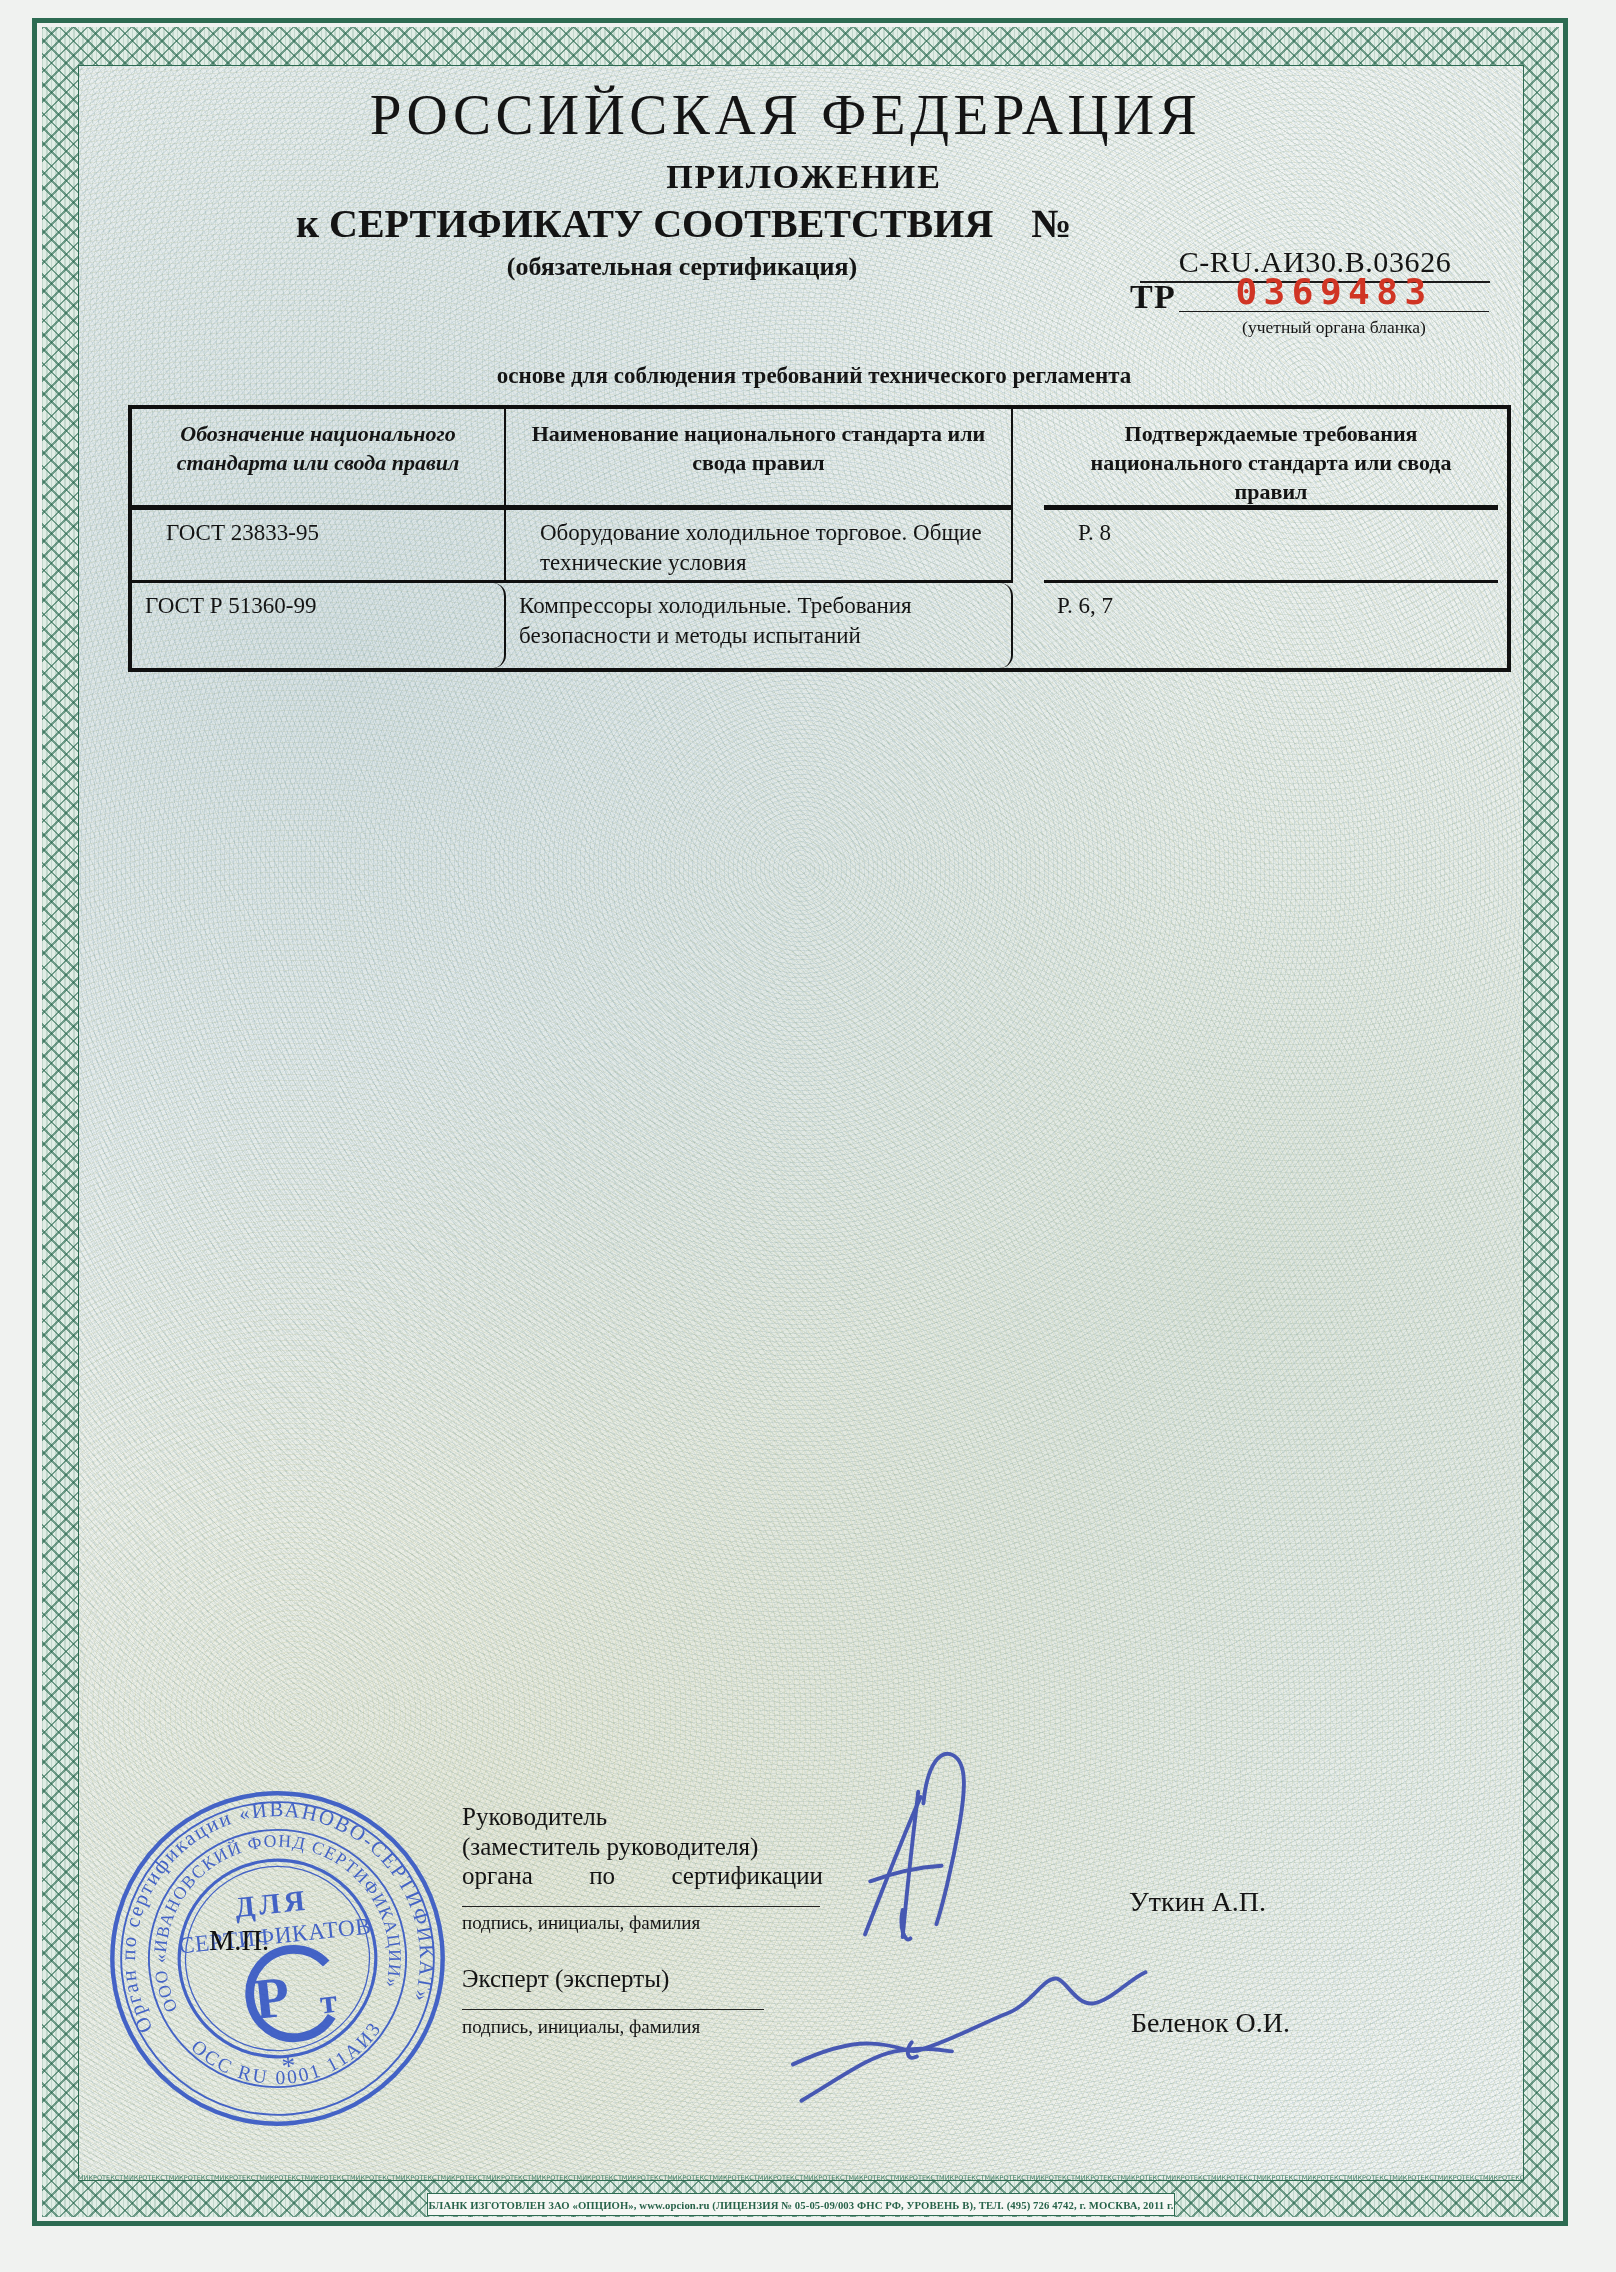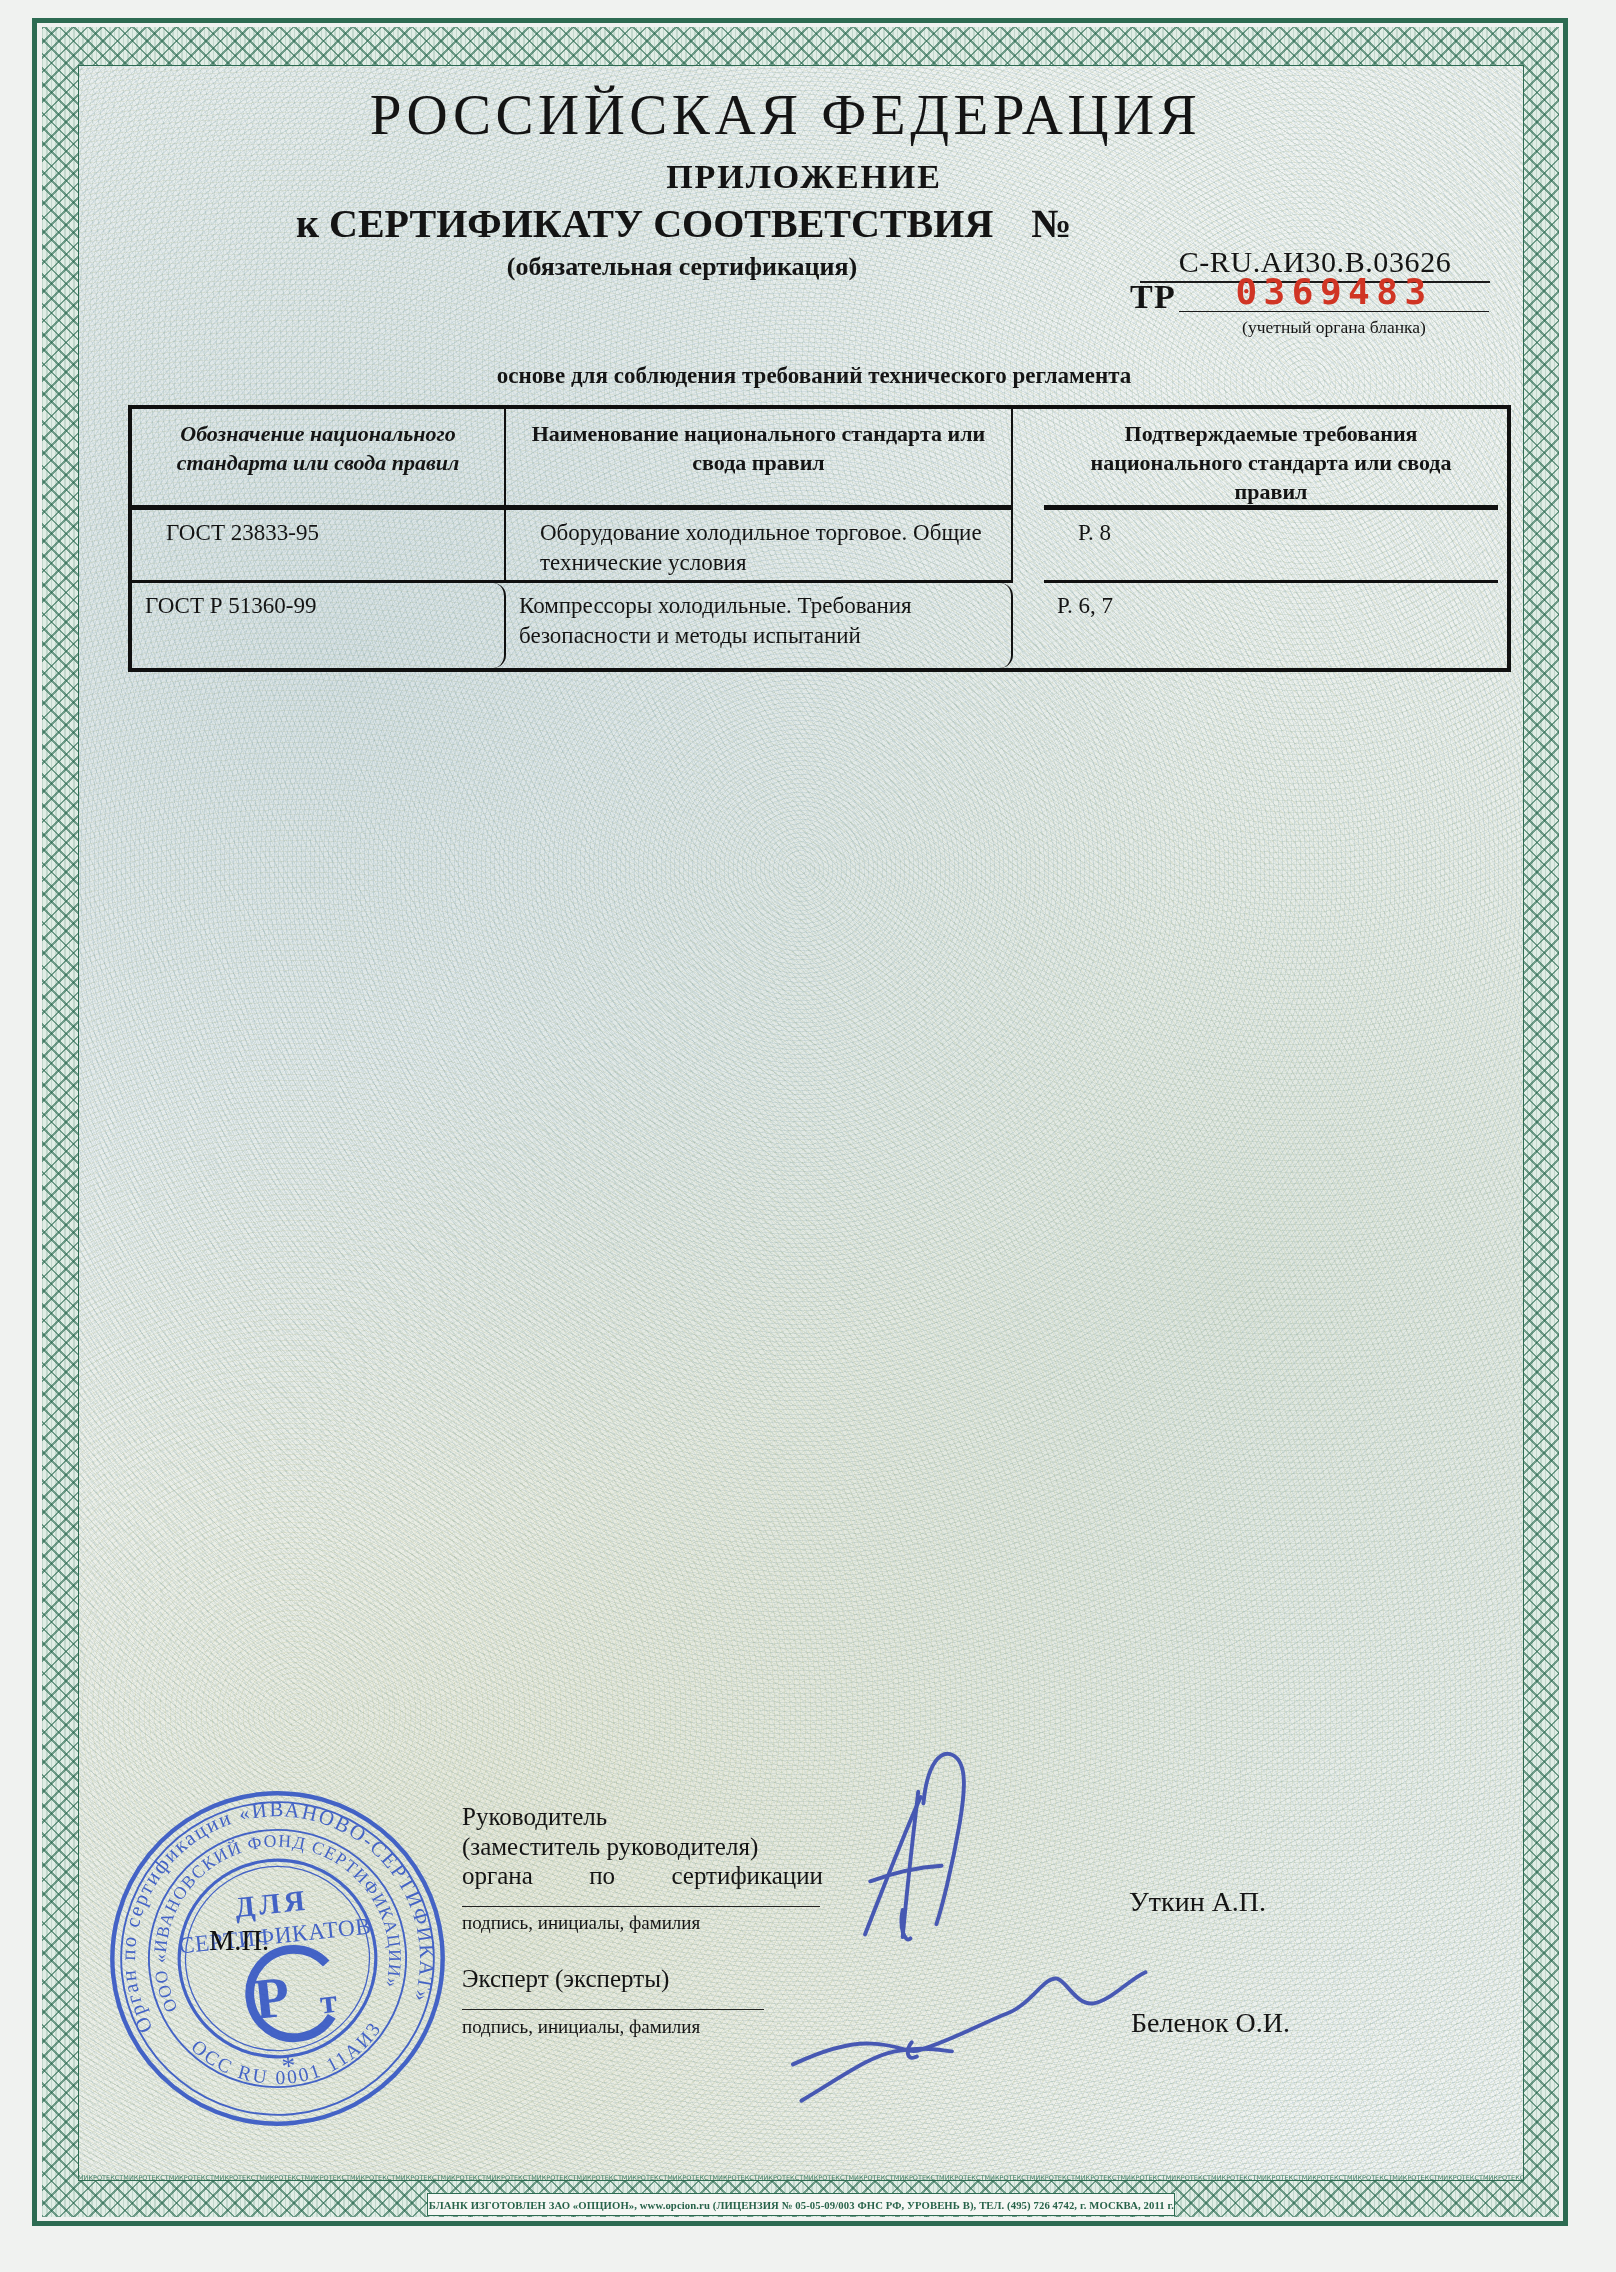--- a/index.html
+++ b/index.html
@@ -62,21 +62,21 @@
   .head-name{top:1886px;left:1129px;font-size:28px;}
   .expert-role{top:1965px;left:462px;font-size:25px;}
   .expert-line{top:2009px;left:462px;width:302px;border-bottom:1.9px solid #222;}
   .expert-caption{top:2016px;left:462px;font-size:19px;}
   .expert-name{top:2007px;left:1131px;font-size:28px;}
   .mp-mark{top:1925px;left:209px;font-size:28.5px;color:#101010;}
   
   .microtext{top:2174px;left:78px;right:93px;height:9px;overflow:hidden;white-space:nowrap;
         font-family:"DejaVu Sans", sans-serif;font-size:6.5px;color:#3f7e63;letter-spacing:0;}
   .imprint-box{top:2193px;left:427px;width:746px;height:21px;background:#f5f7f4;border:1.3px solid #2d6b52;
-        display:flex;align-items:center;justify-content:flex-end;}
+        display:flex;align-items:center;justify-content:center;}
   .imprint-text{font-size:10.7px;font-weight:bold;color:#276249;white-space:nowrap;letter-spacing:0.1px;}
   svg text{font-family:"Liberation Serif", serif;}
 </style>
 </head>
 <body>
 
 <div class="page">
 
   <div class="frame-line"></div>
   <div class="frame-band"></div>

